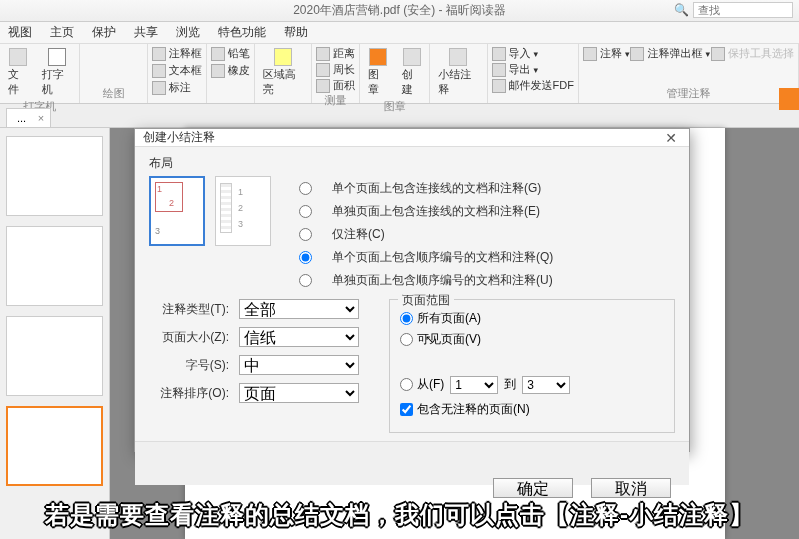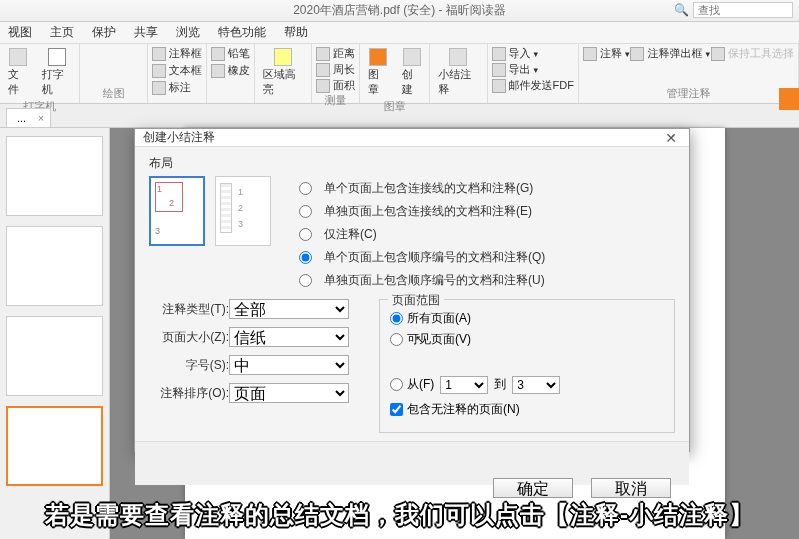--- a/index.html
+++ b/index.html
@@ -38,24 +38,24 @@
 .dlg-title { background: #fff; height: 28px; display: flex; align-items: center; justify-content: space-between; padding: 0 8px; border-bottom: 1px solid #ddd; font-size: 12px; color: #333; }
 .dlg-close { font-size: 14px; cursor: pointer; color: #555; width: 20px; text-align: center; }
 .dlg-body { flex: 1; padding: 8px 14px; }
 .section-lbl { font-size: 12px; color: #333; margin-bottom: 4px; }
 .layout-row { display: flex; gap: 20px; }
 .layout-preview { display: flex; gap: 10px; width: 130px; }
 .pv { width: 56px; height: 70px; background: #fff; border: 1px solid #ccc; position: relative; }
 .pv.sel { border: 2px solid #3a7fd6; }
 .pv .mini { position: absolute; font-size: 9px; color: #999; }
 .radio-col { display: flex; flex-direction: column; gap: 6px; font-size: 12px; color: #333; padding-top: 4px; }
-.radio-col label { display: flex; align-items: center; gap: 12px; cursor: pointer; }
+.radio-col label { display: flex; align-items: center; gap: 20px; cursor: pointer; }
 .form-grid { margin-top: 10px; display: flex; gap: 30px; }
 .form-left { display: flex; flex-direction: column; gap: 8px; }
-.form-row { display: flex; align-items: center; gap: 0; }
+.form-row { display: flex; align-items: center; gap: 10px; }
 .form-row .fl { width: 80px; text-align: right; font-size: 12px; color: #333; }
 .form-row select { width: 120px; height: 20px; border: 1px solid #aaa; background: #fff; font-size: 16px; }
 .fieldset { border: 1px solid #ccc; padding: 6px 10px 10px; position: relative; }
 .fieldset .legend { position: absolute; top: -8px; left: 8px; background: #f4f4f4; padding: 0 4px; font-size: 12px; color: #333; }
 .fieldset label { display: flex; align-items: center; gap: 4px; font-size: 12px; margin: 4px 0; cursor: pointer; }
 .fieldset .inline { display: flex; align-items: center; gap: 6px; margin-top: 24px; }
 .fieldset select { width: 48px; height: 18px; border: 1px solid #aaa; background: #fff; font-size: 12px; }
 .dlg-foot { height: 44px; display: flex; align-items: center; justify-content: flex-end; gap: 18px; padding: 0 18px; border-top: 1px solid #ddd; background: #f0f0f0; }
 .dlg-btn { width: 80px; height: 20px; background: linear-gradient(#fdfdfd,#e6e6e6); border: 1px solid #999; font-size: 16px; cursor: pointer; margin-top: 48px; }
 

